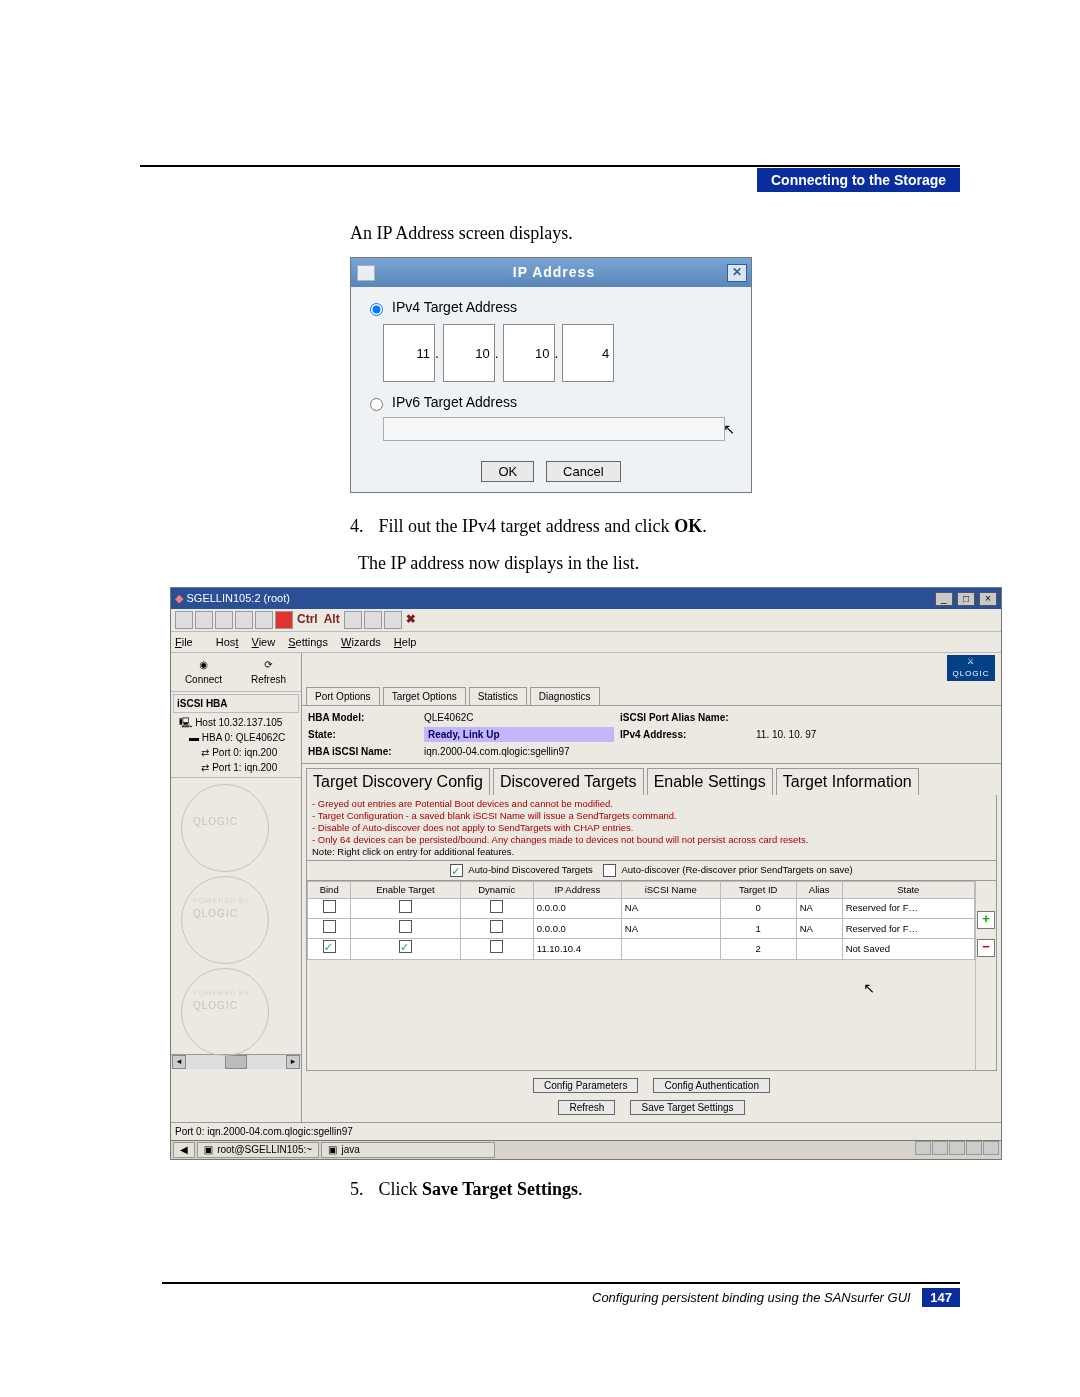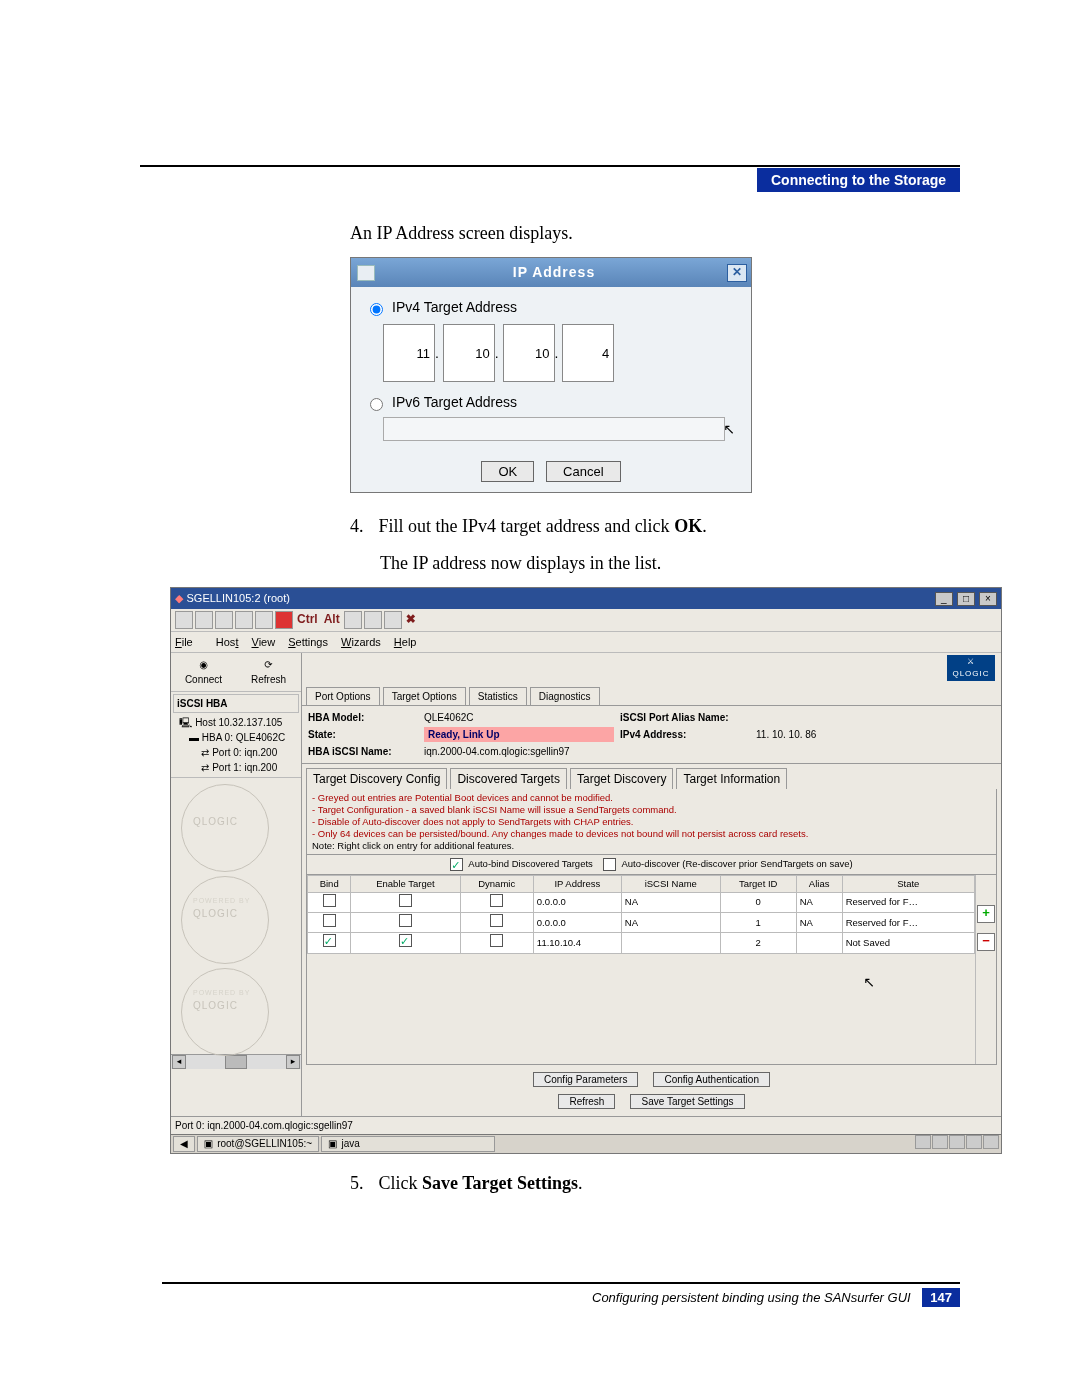--- a/index.html
+++ b/index.html
@@ -160,23 +160,23 @@
   .app-right .brand {
     position:absolute;right:6px;top:2px;width:48px;height:26px;background:#014086;color:#fff;
     font-size:8px;display:flex;flex-direction:column;align-items:center;justify-content:center;letter-spacing:1px;
   }
   .right-top-tabs { border-bottom:1px solid #999; padding: 4px 0 0 4px; }
   .right-top-tabs span { display:inline-block;border:1px solid #999;border-bottom:none;padding:1px 8px;background:#ece9e2;font-size:10px;text-align:center;}
   .infogrid {
     padding: 4px 6px; font-size:10px;border-bottom:1px solid #999;
     display:grid;grid-template-columns: 110px 190px 130px 1fr;row-gap:2px;column-gap:6px;align-items:center;
   }
-  .infogrid .stateval { background:#fca5a5;padding:0 4px;font-weight:bold;color:#006;}
+  .infogrid .stateval { background:#c4b5fd;padding:0 4px;font-weight:bold;color:#006;}
   .sub-tabs { padding: 4px 0 0 4px; }
-  .sub-tabs span { display:inline-block;border:1px solid #999;border-bottom:none;padding:1px 6px;background:#ece9e2;font-size:12px;}
+  .sub-tabs span { display:inline-block;border:1px solid #999;border-bottom:none;padding:1px 6px;background:#ece9e2;font-size:16px;}
   .notes {
     border:1px solid #999;border-top:none;margin:0 4px;padding:3px 5px;font-size:9.5px;color:#a00;
     line-height:1.25;
   }
   .notes .black { color:#000; }
   .autorow {
     border:1px solid #999;border-top:none;margin:0 4px;padding:2px 5px;font-size:9.5px;color:#000;
     text-align:center;
   }
   .autorow .chk { display:inline-block;width:11px;height:11px;border:1px solid #555;background:#fff;margin-right:3px;vertical-align:middle;position:relative;}
@@ -267,21 +267,21 @@
         </div>
       </div>
     </div>
 
     <ol class="steps">
       <li>
         <span class="num">4.</span>
         <span>
           <span>Fill out the IPv4 target address and click </span><b>OK</b><span>.</span>
         </span>
-        <p style="margin-left:30px;margin-top:10px">The IP address now displays in the list.</p>
+        <p style="margin-left:8px;margin-top:10px">The IP address now displays in the list.</p>
 
         
         <div class="app-window">
           <div class="app-titlebar">
             <span><span style="color:#ff7b7b">◆ </span><span>SGELLIN105:2 (root)</span></span>
             <span class="winbtns">
               <span>_</span>
               <span>□</span>
               <span>×</span>
             </span>
@@ -358,28 +358,28 @@
                 <span>Diagnostics</span>
               </div>
               <div class="infogrid">
                 <b>HBA Model:</b>
                   <span>QLE4062C</span>
                 <b>iSCSI Port Alias Name:</b>
                   <span></span>
                 <b>State:</b>
                   <span class="stateval">Ready, Link Up</span>
                 <b>IPv4 Address:</b>
-                  <span>11. 10. 10. 86</span>
+                  <span>11. 10. 10. 97</span>
                 <b>HBA iSCSI Name:</b>
                   <span style="grid-column:2/5">iqn.2000-04.com.qlogic:sgellin97</span>
               </div>
               <div class="sub-tabs">
                 <span>Target Discovery Config</span>
                 <span>Discovered Targets</span>
-                <span>Target Discovery</span>
+                <span>Enable Settings</span>
                 <span>Target Information</span>
               </div>
               <div class="notes">
                 <div>- Greyed out entries are Potential Boot devices and cannot be modified.</div>
                 <div>- Target Configuration - a saved blank iSCSI Name will issue a SendTargets command.</div>
                 <div>- Disable of Auto-discover does not apply to SendTargets with CHAP entries.</div>
                 <div>- Only 64 devices can be persisted/bound. Any changes made to devices not bound will not persist across card resets.</div>
                 <div class="black">Note: Right click on entry for additional features.</div>
               </div>
               <div class="autorow">

